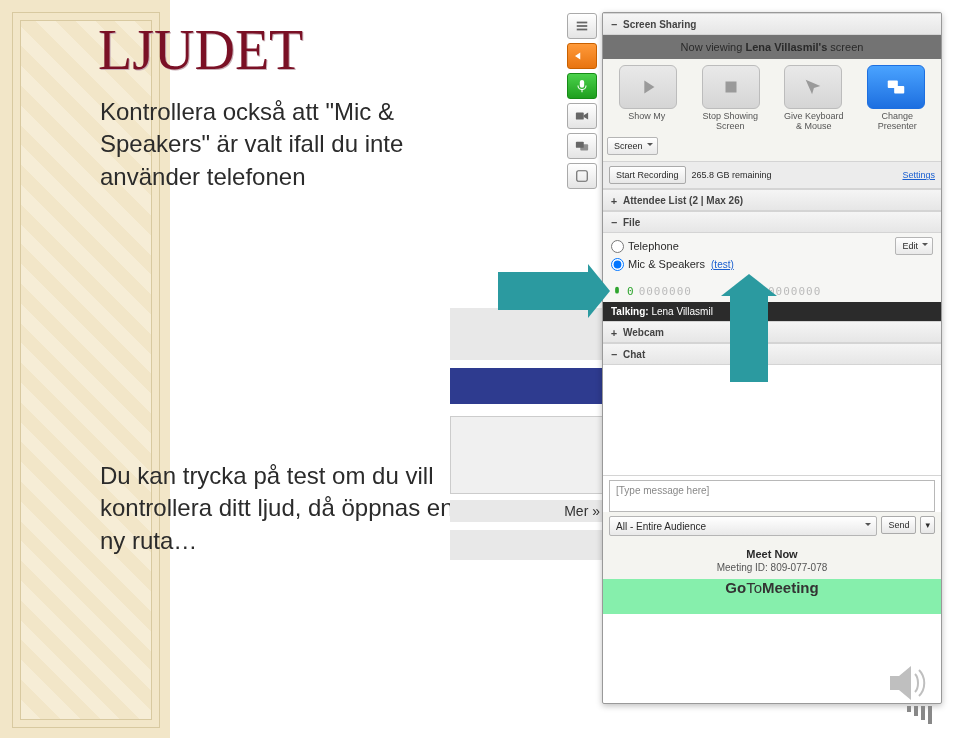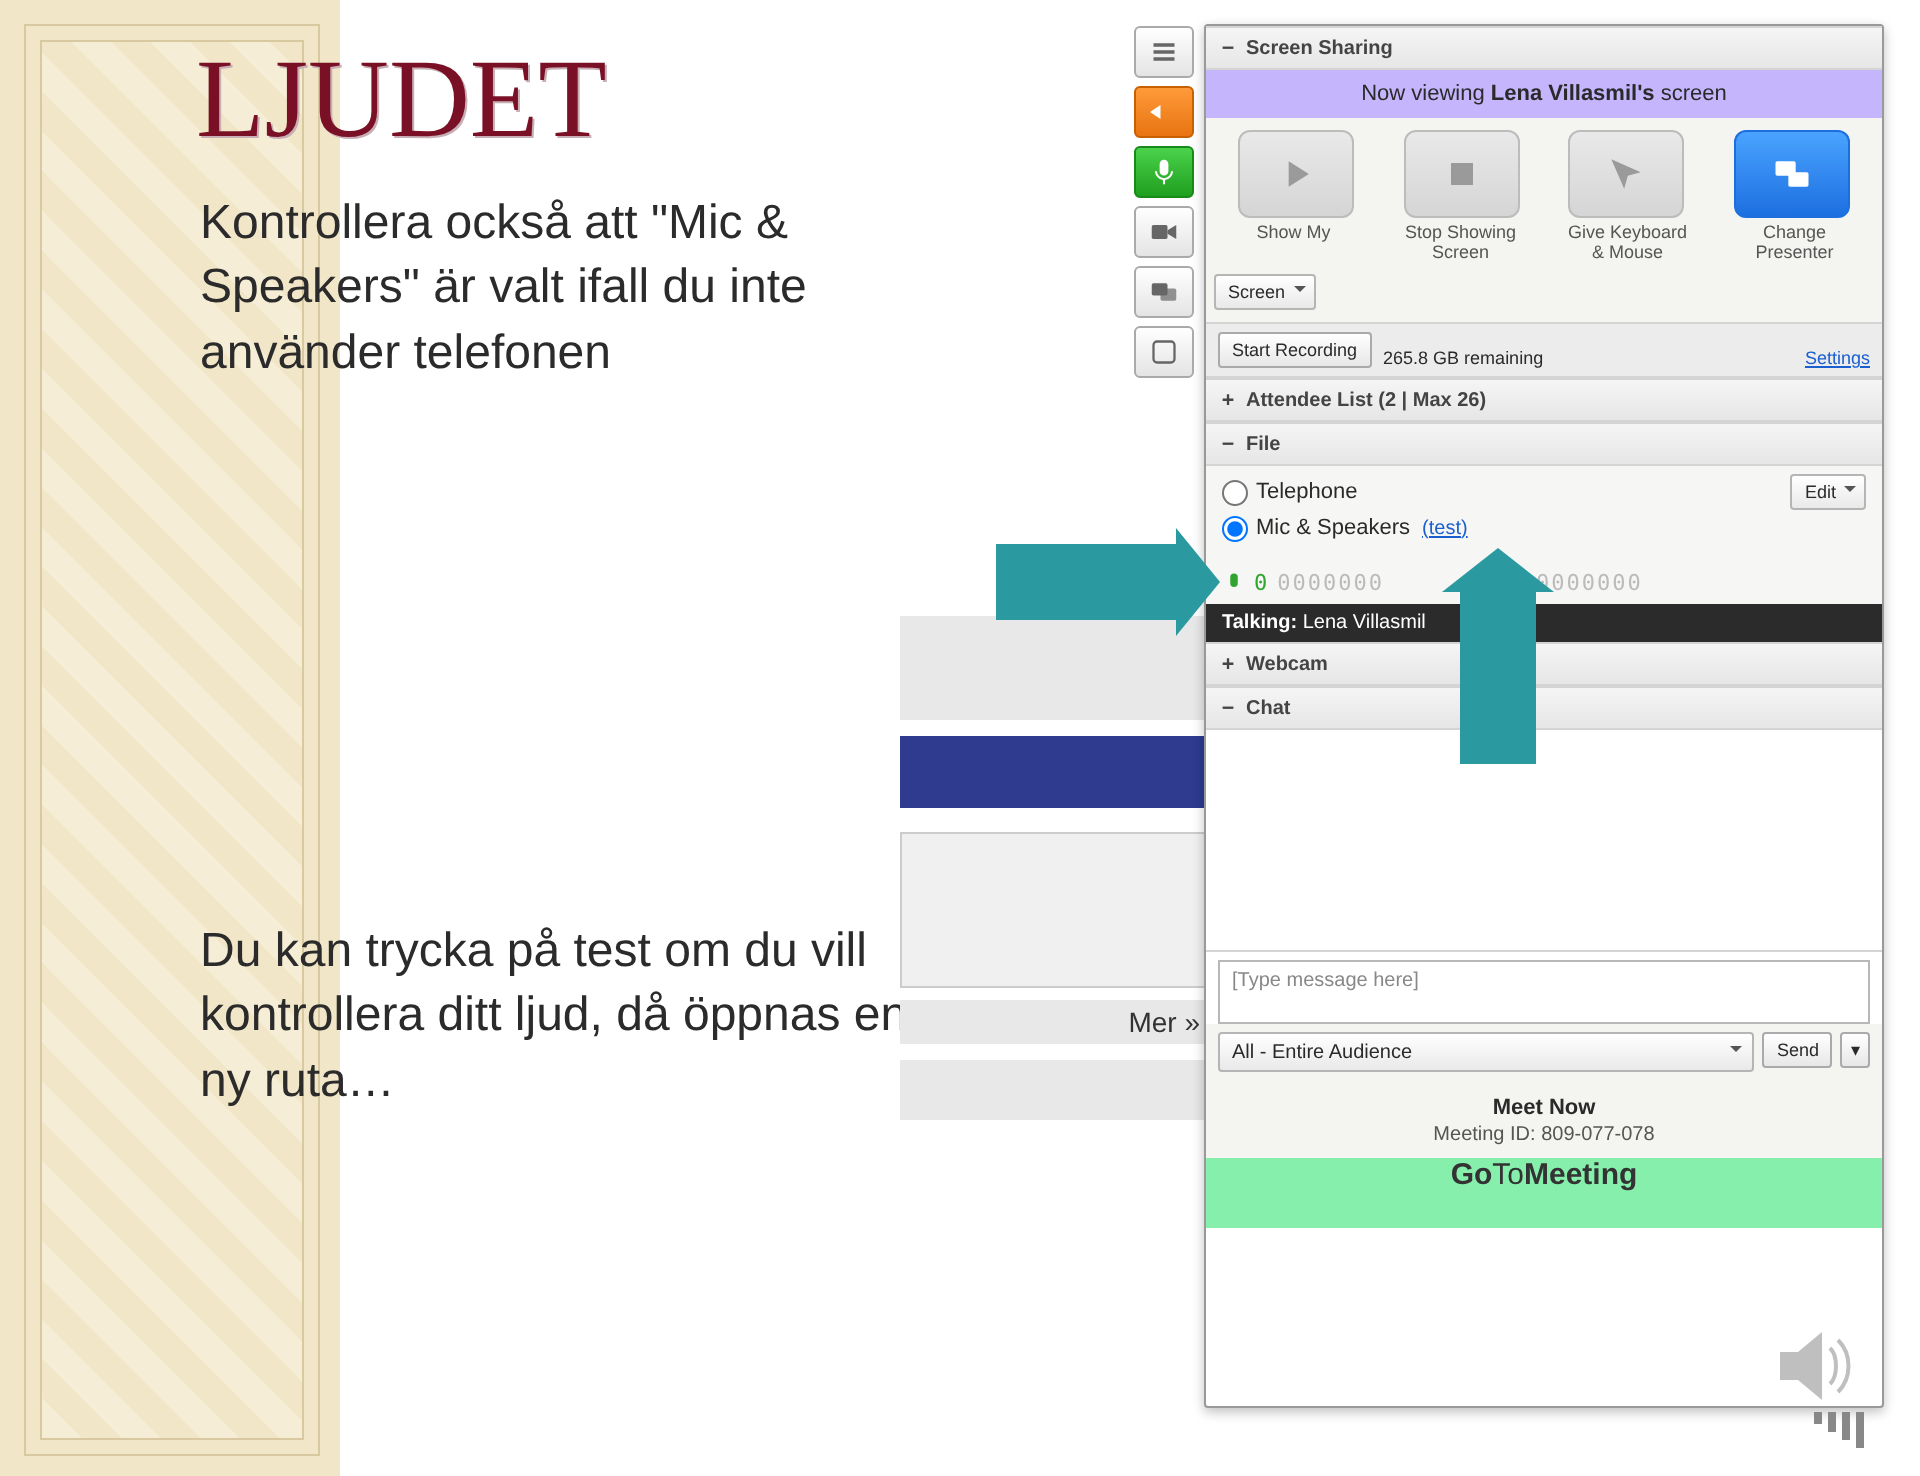--- a/index.html
+++ b/index.html
@@ -11,33 +11,33 @@
   .para{position:absolute;left:100px;font-size:24px;color:#2b2b2b;line-height:1.35}
   .p1{top:96px;width:380px}
   .p2{top:460px;width:380px}
   .panel{position:absolute;right:18px;top:12px;width:338px;height:690px;background:#fff;border:1px solid #999;border-radius:2px;box-shadow:0 2px 6px rgba(0,0,0,.25);font-size:11px;color:#2a2a2a}
   .menubar{display:flex;align-items:center;height:18px;padding:2px 4px;background:linear-gradient(#fdfdfd,#ececec);border-bottom:1px solid #cfcfcf}
   .menubar .mi{margin-right:12px;cursor:default}
   .winbtns{margin-left:auto;display:flex;gap:2px}
   .wb{width:14px;height:12px;border:1px solid #888;background:#f3f3f3;font-size:9px;line-height:10px;text-align:center;color:#333}
   .section-head{display:flex;align-items:center;height:16px;padding:2px 6px;background:linear-gradient(#f5f5f5,#e6e6e6);border-top:1px solid #d4d4d4;border-bottom:1px solid #d4d4d4;color:#444;font-weight:bold;font-size:10px}
   .section-head .sym{display:inline-block;width:10px;text-align:center;margin-right:4px;font-family:monospace}
-  .now-view{padding:6px 20px;text-align:center;background:#c4b5fd;font-size:11px}
+  .now-view{padding:6px 20px;text-align:center;background:#737373;font-size:11px}
   .now-view b{font-weight:bold}
   .big-btn-row{display:flex;justify-content:space-around;padding:6px 4px 2px;background:#f4f4f0}
   .big-btn{width:56px;height:42px;border-radius:6px;background:linear-gradient(#e9e9e9,#d5d5d5);border:1px solid #bcbcbc;display:flex;align-items:center;justify-content:center}
   .big-btn.blue{background:linear-gradient(#4aa3ff,#1d6fe0);border-color:#1d6fe0}
   .big-btn svg{width:22px;height:22px;fill:#9a9a9a}
   .big-btn.blue svg{fill:#fff}
   .big-labels{display:flex;justify-content:space-around;padding:0 2px 6px;background:#f4f4f0;font-size:9px;color:#555;text-align:center}
   .big-labels div{width:64px}
   .sel-row{display:flex;justify-content:flex-start;padding:0 4px 6px;background:#f4f4f0}
   .mini-select{height:16px;border:1px solid #b5b5b5;border-radius:2px;background:linear-gradient(#fff,#e9e9e9);font-size:9px;padding:0 14px 0 6px;display:inline-flex;align-items:center;position:relative}
   .mini-select::after{content:"";position:absolute;right:4px;top:5px;border:3px solid transparent;border-top-color:#555}
-  .rec-row{display:flex;align-items:flex-end;gap:6px;padding:4px 6px;background:#ececec;border-top:1px solid #d4d4d4;border-bottom:1px solid #d4d4d4;font-size:9px}
+  .rec-row{display:flex;align-items:center;gap:6px;padding:4px 6px;background:#ececec;border-top:1px solid #d4d4d4;border-bottom:1px solid #d4d4d4;font-size:9px}
   .btn-sm{height:16px;border:1px solid #aaa;border-radius:2px;background:linear-gradient(#fff,#e7e7e7);padding:0 6px;display:inline-flex;align-items:center;font-size:9px}
   .link{color:#1a5fd0;text-decoration:underline;margin-left:auto}
   .audio-body{padding:4px 8px 6px;background:#f6f6f4}
   .radio-row{display:flex;align-items:center;height:18px}
   .radio-row input{margin:0 4px 0 0}
   .testlink{color:#1a5fd0;text-decoration:underline;margin-left:6px;font-size:10px}
   .edit-pill{margin-left:auto}
   .meters{display:flex;gap:60px;padding:6px 8px 4px;background:#f6f6f4}
   .meter{display:flex;align-items:center;gap:4px;font-family:monospace;color:#bbb;letter-spacing:1px;font-size:11px}
   .mic-ico{width:12px;height:12px}

